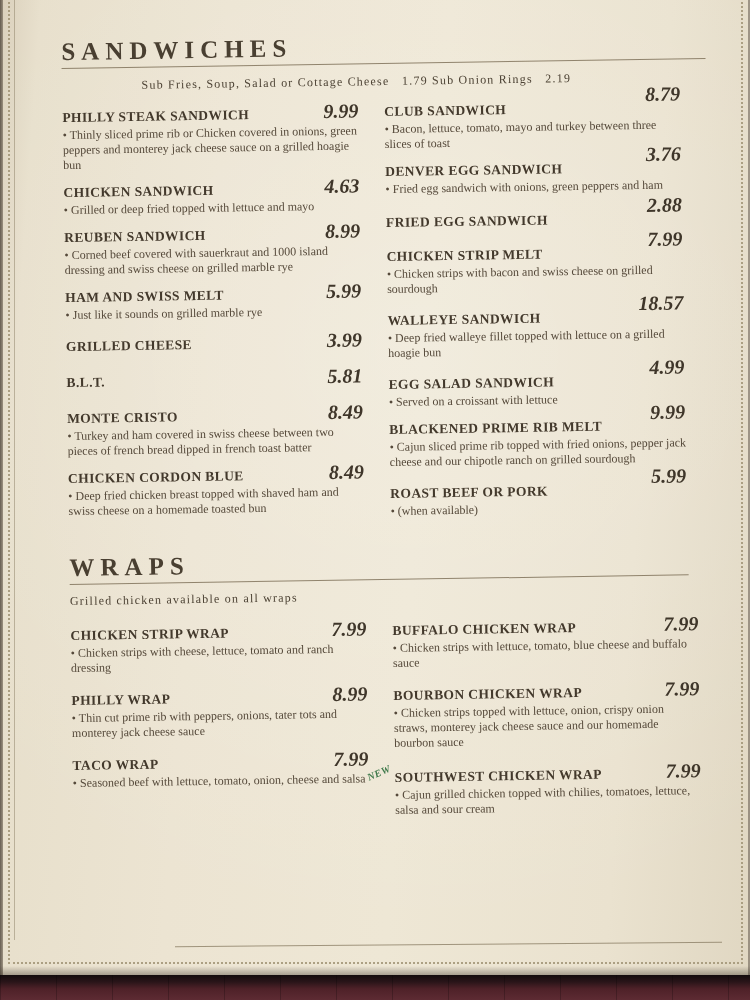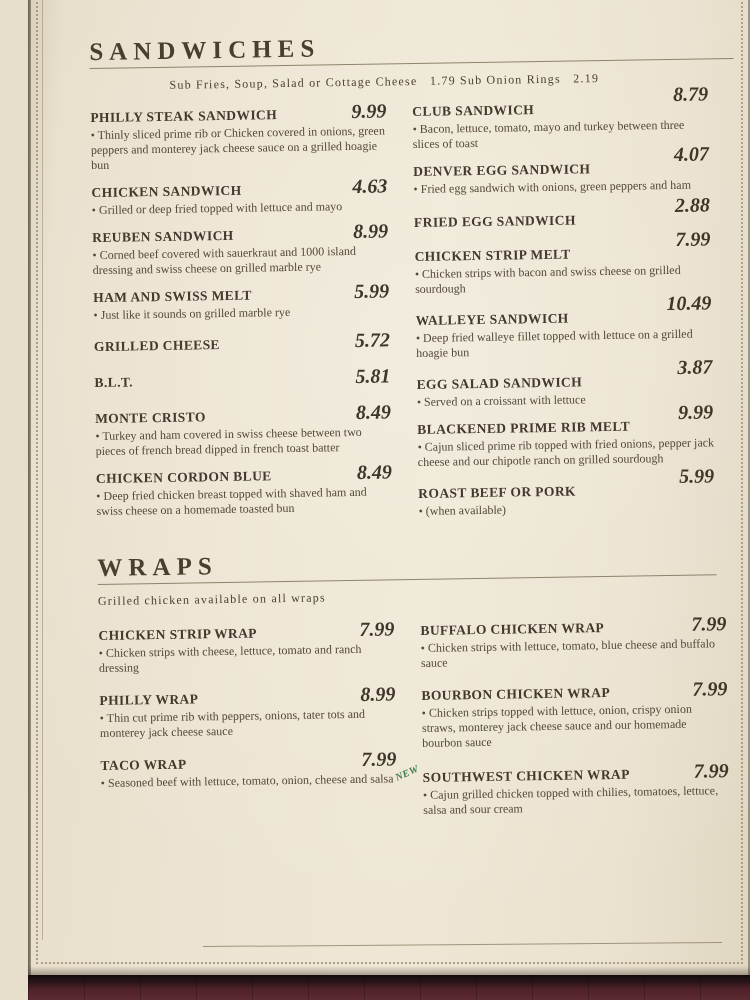--- a/index.html
+++ b/index.html
@@ -2,21 +2,20 @@
 <html><head>
 <meta charset="utf-8">
 <style>
   html,body{margin:0;padding:0;width:750px;height:1000px;overflow:hidden;background:#e7dfcc;}
   *{box-sizing:border-box;}
 
   .page{position:absolute;inset:0;
     background:
       radial-gradient(130% 95% at 55% 35%, rgba(255,255,255,.22), rgba(0,0,0,0) 62%),
       linear-gradient(94deg,#d9cfba 0%,#e7dfcb 5%,#ece4d2 28%,#eee7d5 55%,#eae2cf 82%,#e0d7c2 100%);
-    margin-left: 28px;
   }
 
   
   .border-dotted{position:absolute;left:8px;right:7px;top:-26px;bottom:36px;
     border:2px dotted #a19476;border-top:none;opacity:.85;pointer-events:none;}
   .inner-left-rule{position:absolute;left:14px;top:0;bottom:60px;border-left:1px solid rgba(140,128,102,.5);}
   .rule-bottom{position:absolute;left:175px;right:28px;bottom:55px;border-top:1.5px solid #8c8066;
     transform:rotate(-0.45deg);opacity:.8;}
   .left-edge{position:absolute;left:0;top:0;bottom:24px;width:3px;
     background:linear-gradient(90deg,#463d33,#8a7f6e);opacity:.8;}
@@ -114,21 +113,21 @@
             <div class="row">
               <span class="iname">HAM AND SWISS MELT</span>
               <span class="iprice">5.99</span>
             </div>
             <div class="idesc">• Just like it sounds on grilled marble rye</div>
           </div>
 
           <div class="item" style="margin-top:13px;">
             <div class="row">
               <span class="iname">GRILLED CHEESE</span>
-              <span class="iprice">5.72</span>
+              <span class="iprice">3.99</span>
             </div>
 
           </div>
 
           <div class="item" style="margin-top:17px;">
             <div class="row">
               <span class="iname">B.L.T.</span>
               <span class="iprice">5.81</span>
             </div>
 
@@ -154,45 +153,45 @@
 
         <div class="col colR colR-sand">
 
           <div class="item">
             <span class="iprice">8.79</span>
             <div class="iname">CLUB SANDWICH</div>
             <div class="idesc">• Bacon, lettuce, tomato, mayo and turkey between three slices of toast</div>
           </div>
 
           <div class="item">
-            <span class="iprice">4.07</span>
+            <span class="iprice">3.76</span>
             <div class="iname">DENVER EGG SANDWICH</div>
             <div class="idesc">• Fried egg sandwich with onions, green peppers and ham</div>
           </div>
 
           <div class="item" style="margin-top:18px;">
             <span class="iprice">2.88</span>
             <div class="iname">FRIED EGG SANDWICH</div>
 
           </div>
 
           <div class="item" style="margin-top:18px;">
             <span class="iprice">7.99</span>
             <div class="iname">CHICKEN STRIP MELT</div>
             <div class="idesc">• Chicken strips with bacon and swiss cheese on grilled sourdough</div>
           </div>
 
           <div class="item" style="margin-top:16px;">
-            <span class="iprice">10.49</span>
+            <span class="iprice">18.57</span>
             <div class="iname">WALLEYE SANDWICH</div>
             <div class="idesc">• Deep fried walleye fillet topped with lettuce on a grilled hoagie bun</div>
           </div>
 
           <div class="item" style="margin-top:16px;">
-            <span class="iprice">3.87</span>
+            <span class="iprice">4.99</span>
             <div class="iname">EGG SALAD SANDWICH</div>
             <div class="idesc">• Served on a croissant with lettuce</div>
           </div>
 
           <div class="item">
             <span class="iprice">9.99</span>
             <div class="iname">BLACKENED PRIME RIB MELT</div>
             <div class="idesc">• Cajun sliced prime rib topped with fried onions, pepper jack cheese and our chipotle ranch on grilled sourdough</div>
           </div>
 

